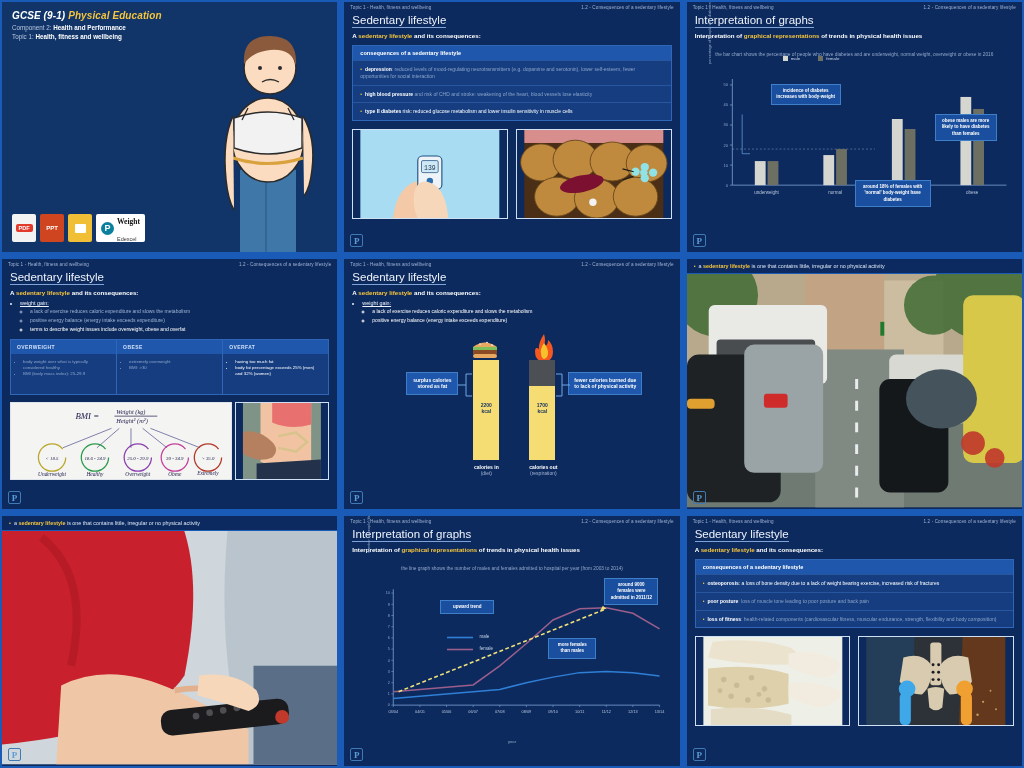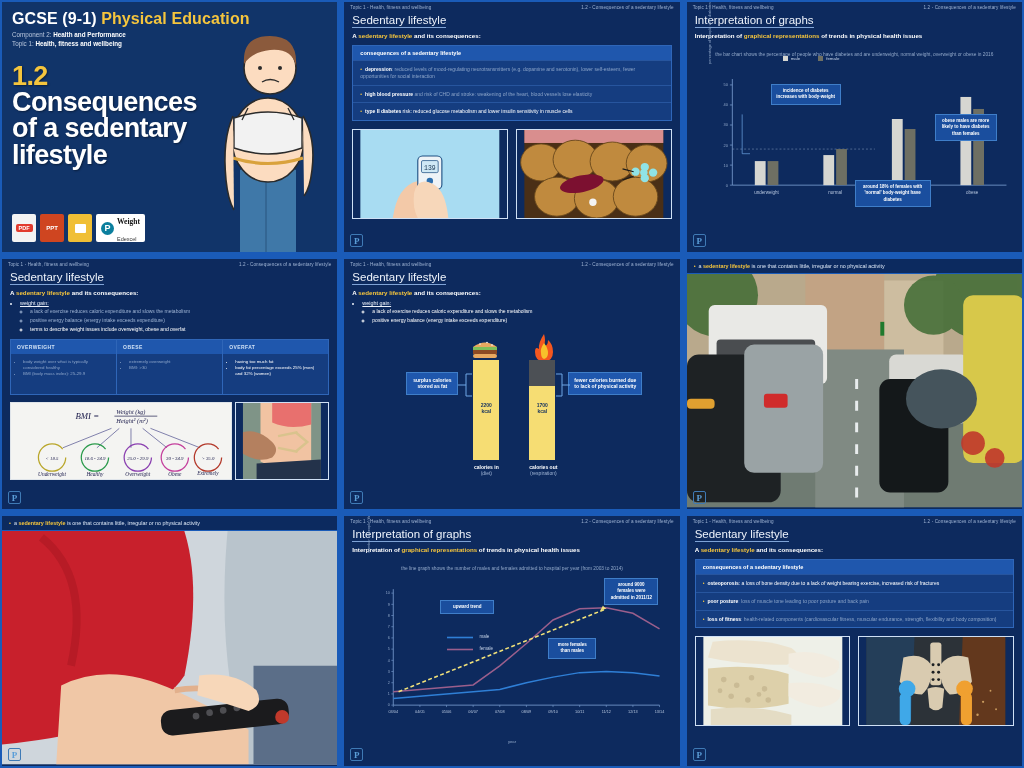--- a/index.html
+++ b/index.html
@@ -17,21 +17,21 @@
     background:#1a5bb8;
   }
   .slide {
     position:relative; overflow:hidden;
     background:#0d2a5e;
     border:2px solid #1a5bb8;
   }
 
   
   .title-slide { background:#113469; padding:8px 10px; }
-  .ts-head1 { font-size:16px; font-weight:bold; color:#ffffff; letter-spacing:.1px;}
+  .ts-head1 { font-size:10px; font-weight:bold; color:#ffffff; letter-spacing:.1px;font-style:italic;}
   .ts-head1 .accent { color:#f5c53d; }
   .ts-line { font-size:6.3px; color:#b9c7dd; margin-top:2.5px; }
   .ts-line b { color:#ffffff; }
   .ts-big {
     margin-top:16px; font-size:27px; line-height:.97; font-weight:bold;
     color:#ffffff; letter-spacing:-.6px; text-shadow:1px 1px 2px rgba(0,0,0,.4);
     width:210px;
   }
   .ts-big .num { color:#f5c53d; }
   .ts-icons { position:absolute; left:10px; bottom:10px; display:flex; gap:4px; align-items:center; }
@@ -130,23 +130,20 @@
     </div>
     <div class="ts-line">
       <span>Component 2:</span>
       <b>Health and Performance</b>
     </div>
     <div class="ts-line">
       <span>Topic 1:</span>
       <b>Health, fitness and wellbeing</b>
     </div>
 
-    <div class="ts-big">
-      <span class="num">1.2</span><span> Consequences of a sedentary lifestyle</span>
-    </div>
 
     <svg class="ts-person" viewBox="0 0 135 232">
       <path d="M40 232 L40 150 Q67 138 96 150 L96 232 Z" fill="#3f78a8"></path>
       <path d="M66 152 L66 232" stroke="#2d5b85" stroke-width="1.2"></path>
       <ellipse cx="68" cy="120" rx="36" ry="42" fill="#fcdcc0" stroke="#2b2b2b" stroke-width="1.6"></ellipse>
       <path d="M34 98 Q68 86 102 98 L102 128 Q68 140 34 128 Z" fill="#f2f2f2" stroke="#2b2b2b" stroke-width="1.4"></path>
       <path d="M48 88 L42 100 M88 88 L94 100" stroke="#2b2b2b" stroke-width="1.3" fill="none"></path>
       <path d="M33 138 Q68 149 103 138" stroke="#d9a23c" stroke-width="3" fill="none"></path>
       <circle cx="70" cy="48" r="26" fill="#fcdcc0" stroke="#2b2b2b" stroke-width="1.6"></circle>
       <path d="M44 44 Q42 16 70 16 Q98 16 96 46 Q92 28 70 30 Q52 32 44 44 Z" fill="#8b5a3c"></path>

